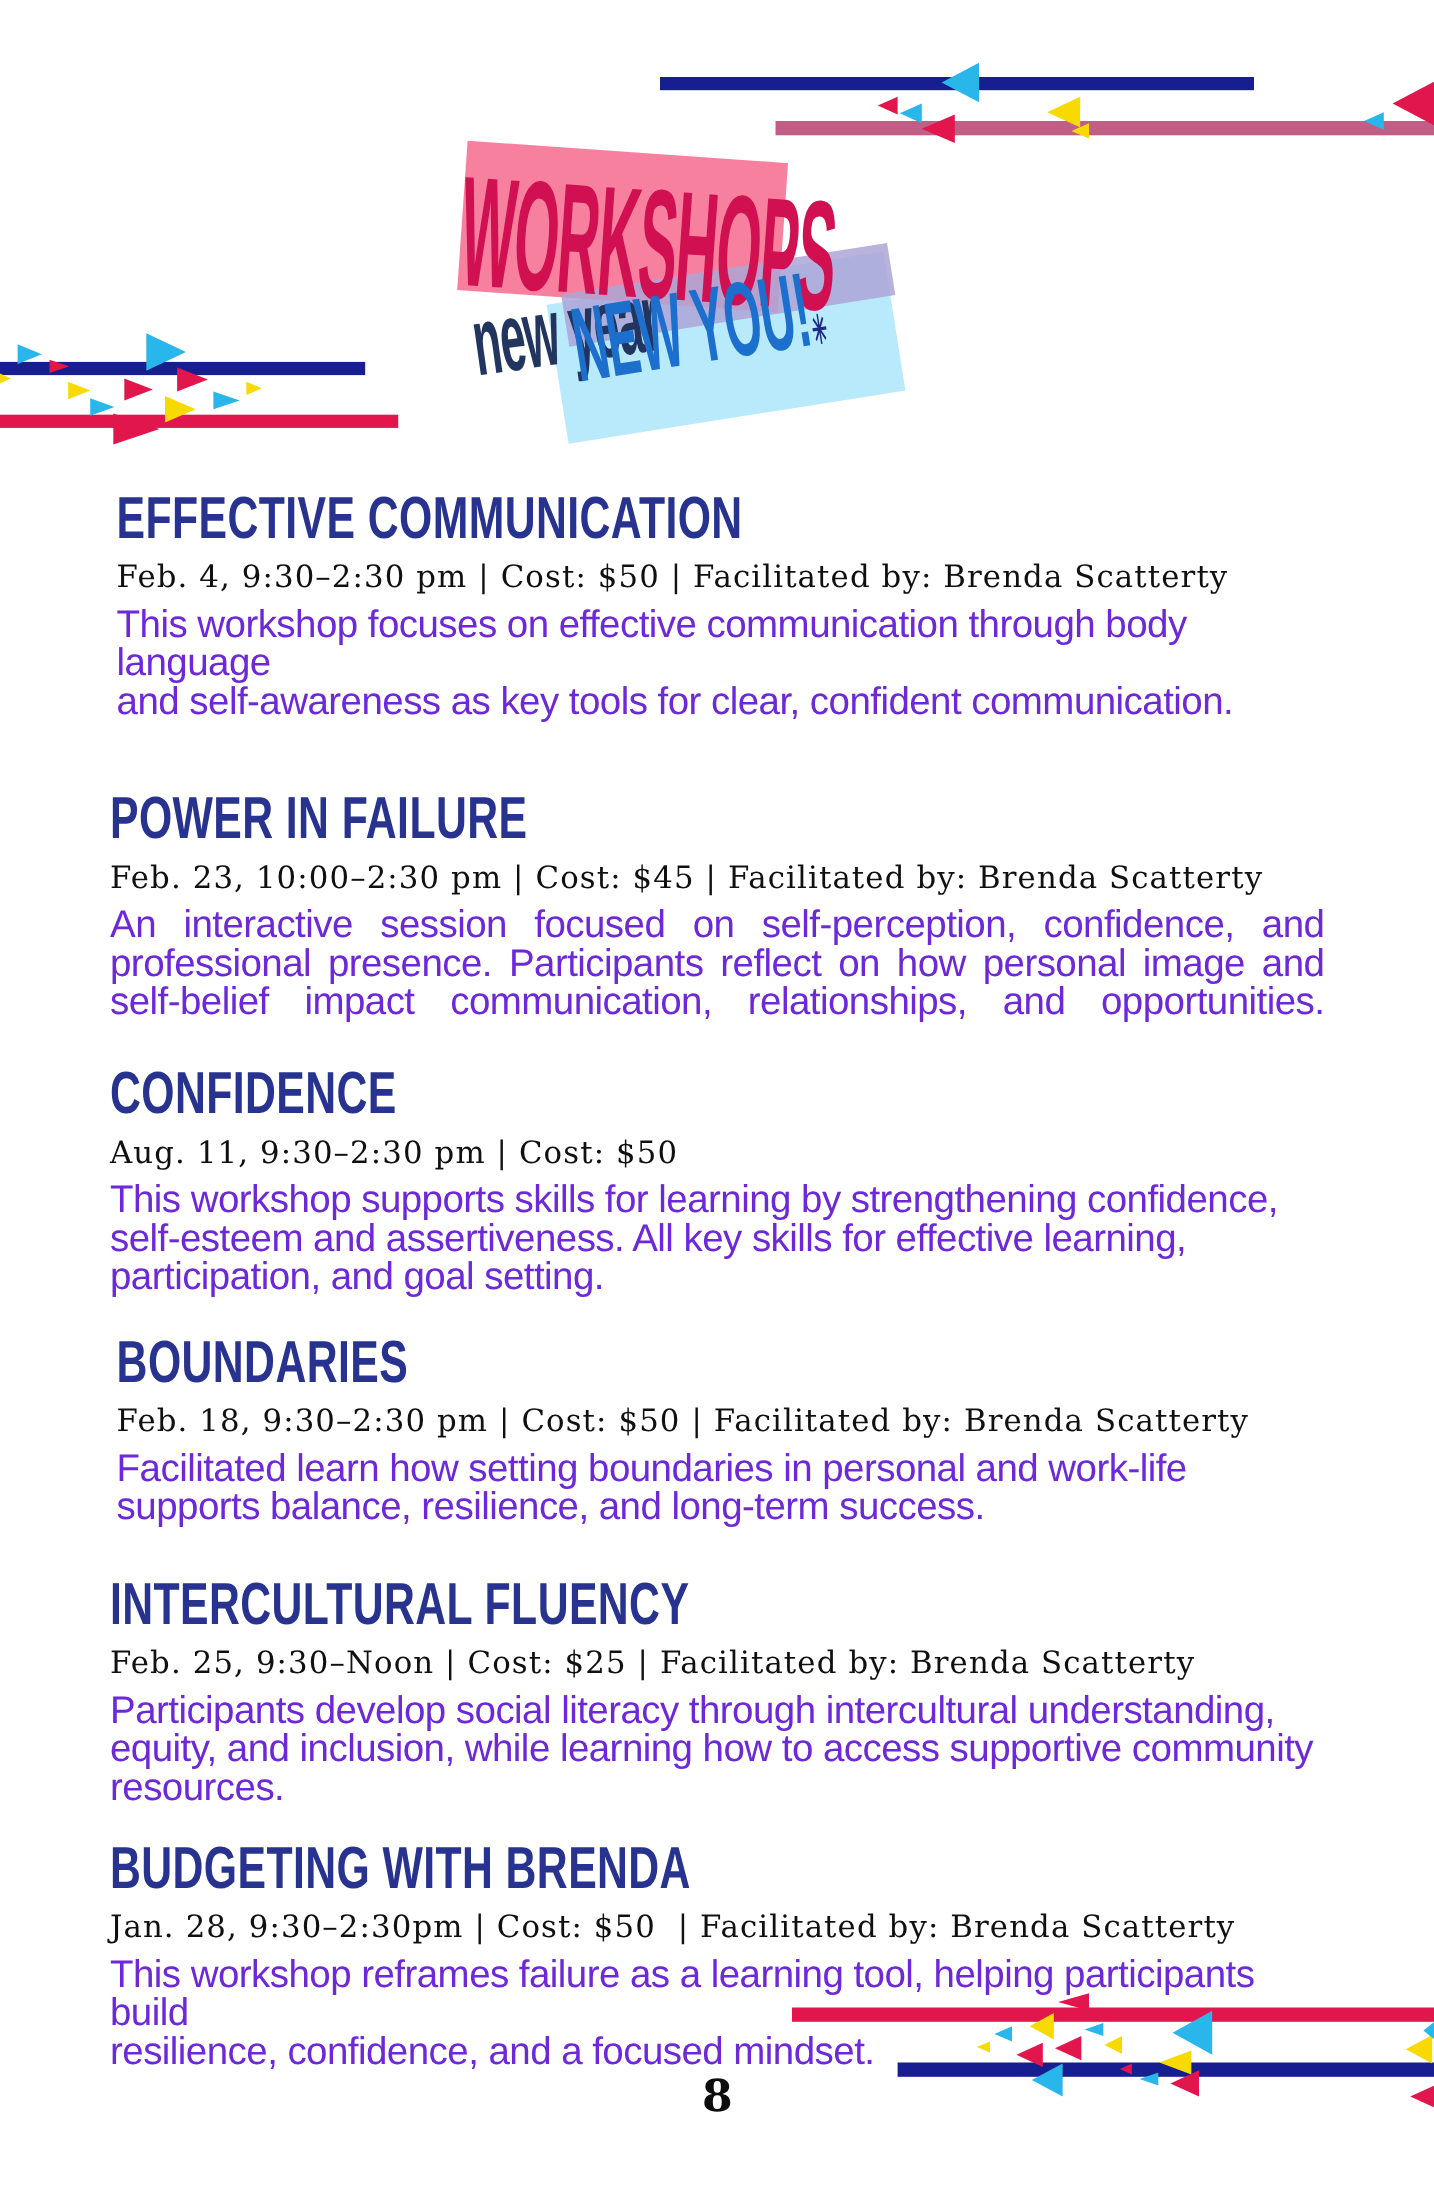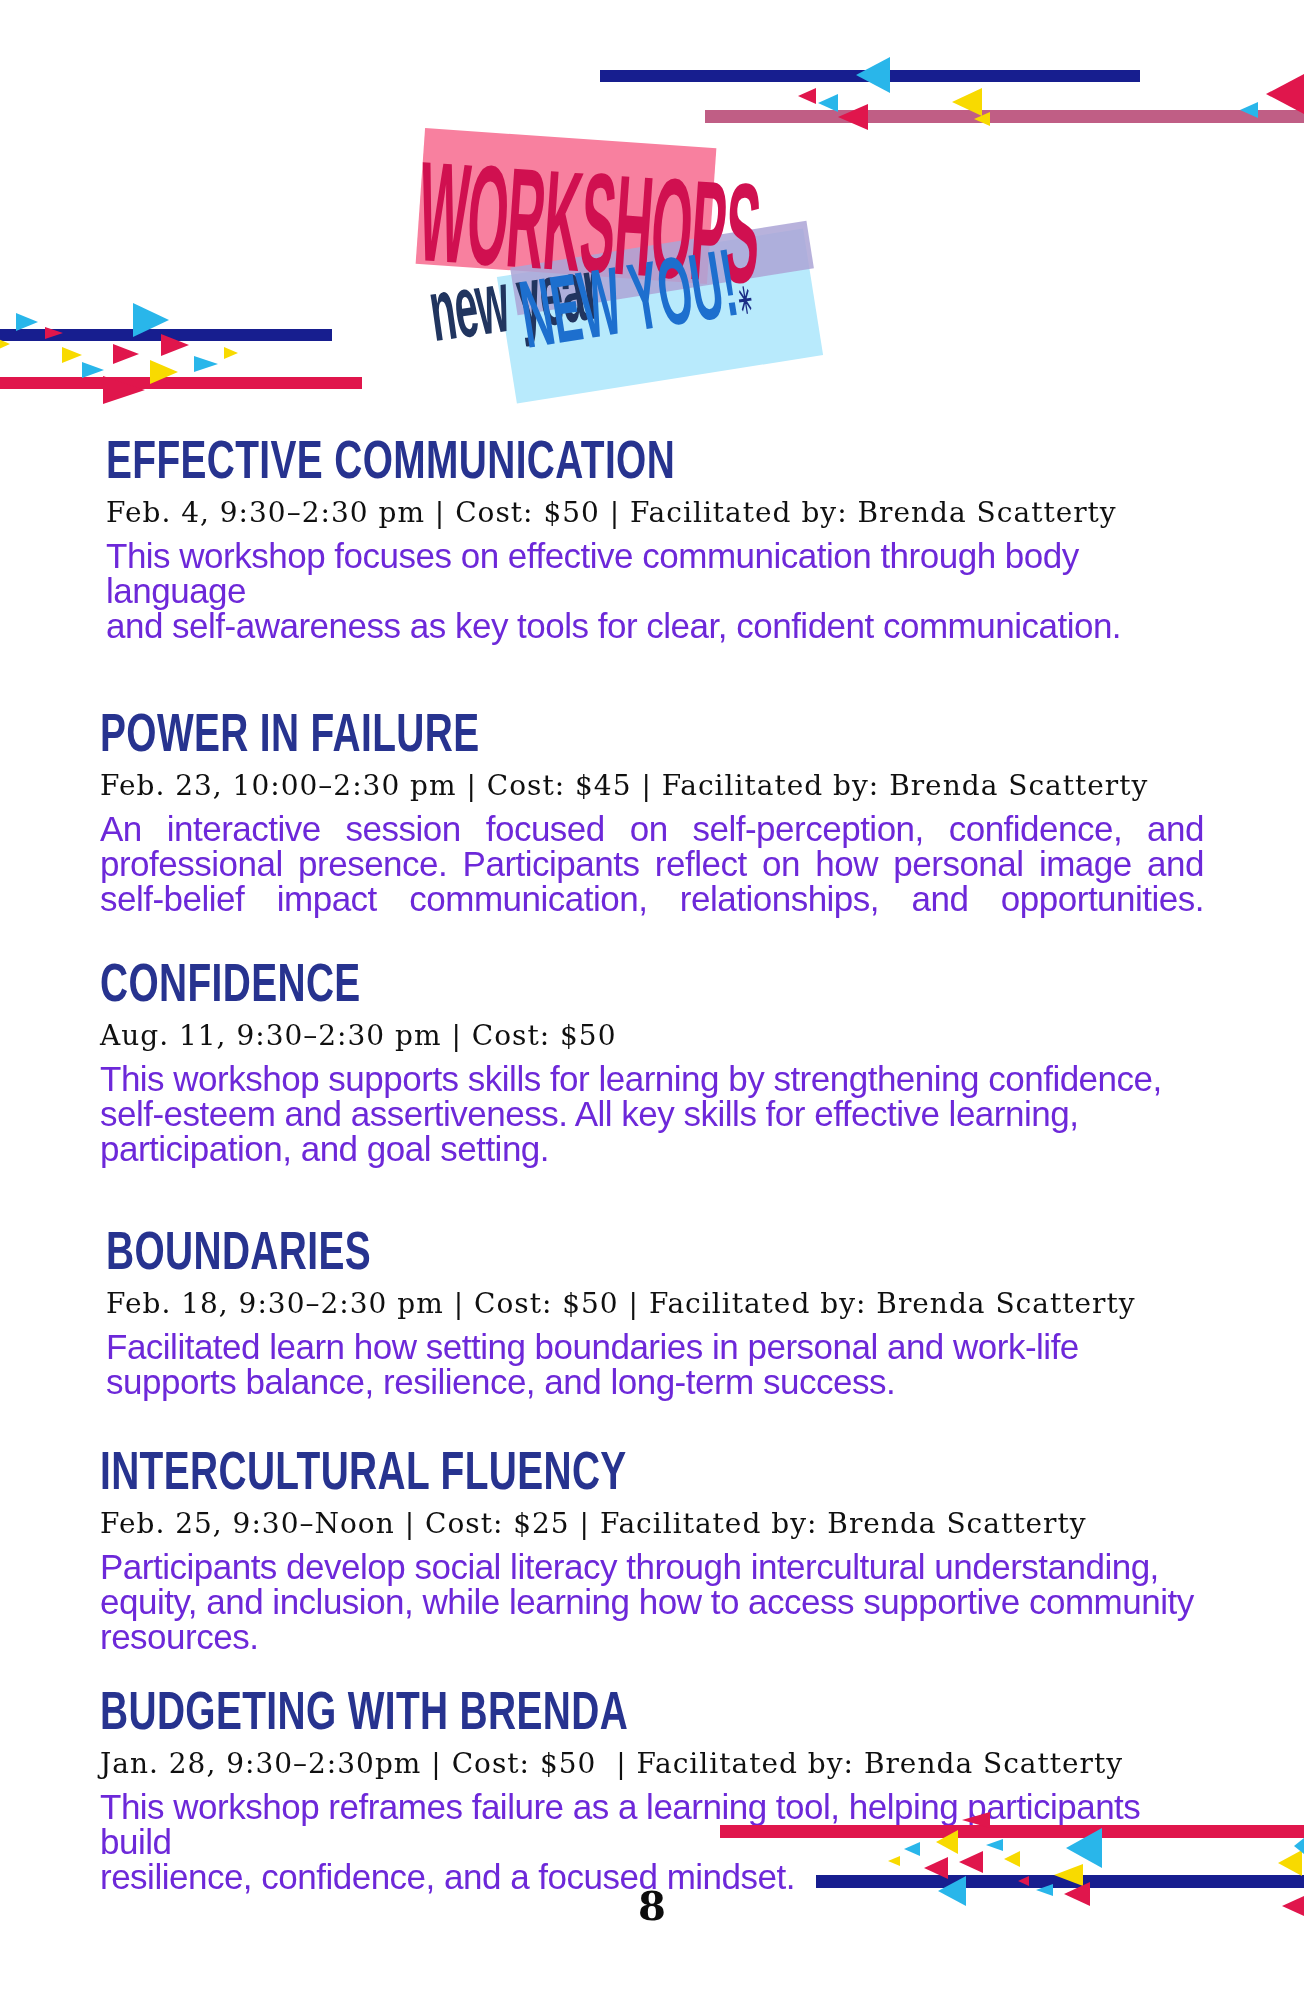--- a/index.html
+++ b/index.html
@@ -33,21 +33,21 @@
     transform:rotate(-8deg) scaleX(.47);transform-origin:0 0;
   }
   .newyou-text{
     position:absolute;left:514px;top:268px;z-index:5;
     font-size:96px;line-height:1;font-weight:bold;letter-spacing:-1px;
     color:#1d6fce;white-space:nowrap;
     transform:rotate(-9deg) scaleX(.45);transform-origin:0 0;
   }
   .burst{font-size:.38em;color:#1b2d86;}
   
-  .content{position:absolute;left:100px;top:432px;width:1104px;}
+  .content{position:absolute;left:100px;top:444px;width:1104px;}
   .workshop h2{
     margin:0 0 10px 0;font-size:54px;line-height:1;font-weight:bold;
     color:#27338f;letter-spacing:.5px;white-space:nowrap;
     transform:scaleX(.72);transform-origin:0 50%;
   }
   .details{
     font-family:"DejaVu Serif",serif;font-size:28px;line-height:34px;
     letter-spacing:1px;color:#101010;white-space:pre;margin:0 0 8px 0;
   }
   .desc{
@@ -109,21 +109,21 @@
   </section>
 
   <section class="workshop" style="margin-bottom:39px;">
     <h2>POWER IN FAILURE</h2>
     <div class="details">Feb. 23, 10:00–2:30 pm | Cost: $45 | Facilitated by: Brenda Scatterty</div>
     <p class="desc justify">An interactive session focused on self-perception, confidence, and
 professional presence. Participants reflect on how personal image and
 self-belief impact communication, relationships, and opportunities.</p>
   </section>
 
-  <section class="workshop" style="margin-bottom:57px;">
+  <section class="workshop" style="margin-bottom:33px;">
     <h2>CONFIDENCE</h2>
     <div class="details">Aug. 11, 9:30–2:30 pm | Cost: $50</div>
     <p class="desc">This workshop supports skills for learning by strengthening confidence,
 self-esteem and assertiveness. All key skills for effective learning,
 participation, and goal setting.</p>
   </section>
 
   <section class="workshop" style="margin-bottom:44px;padding-left:6px;">
     <h2>BOUNDARIES</h2>
     <div class="details">Feb. 18, 9:30–2:30 pm | Cost: $50 | Facilitated by: Brenda Scatterty</div>

